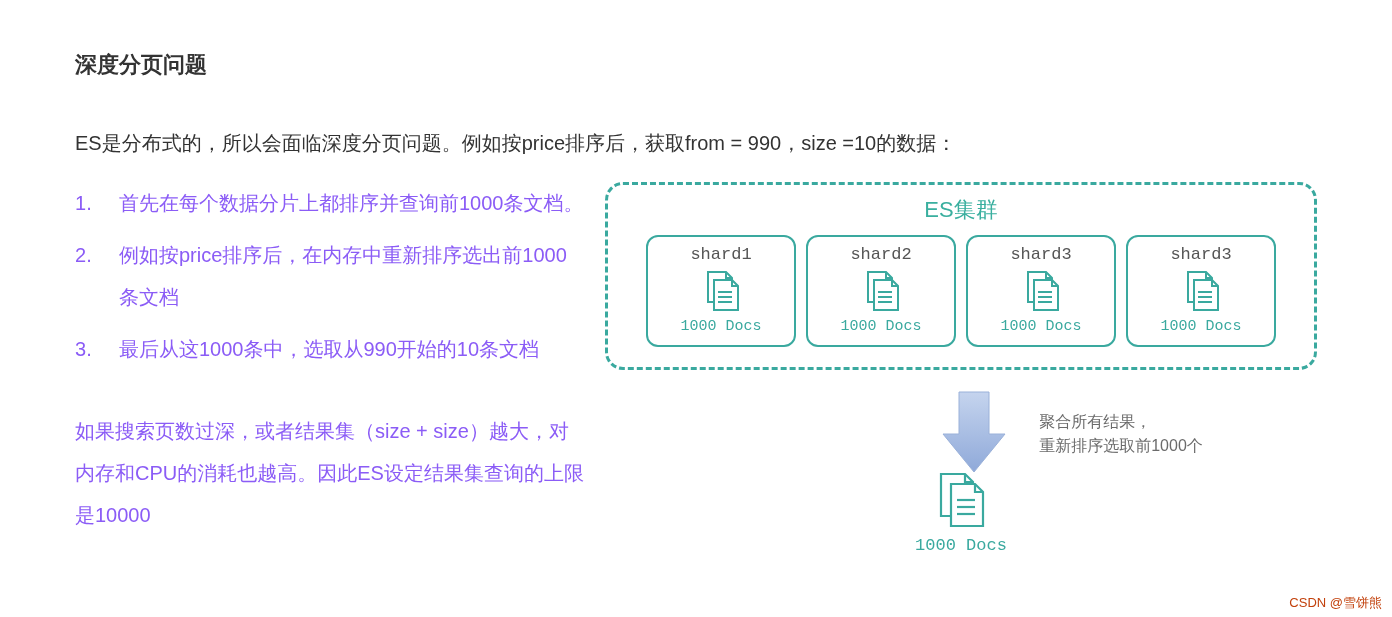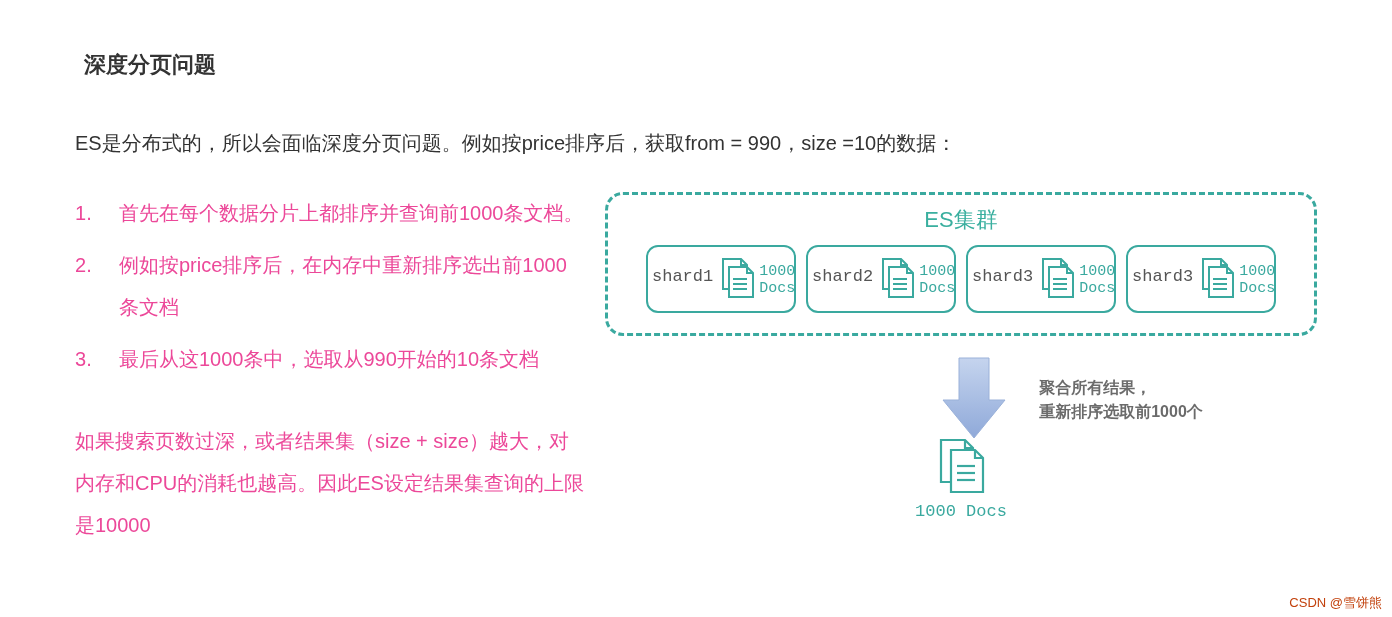--- a/index.html
+++ b/index.html
@@ -15,35 +15,34 @@
     overflow: hidden;
   }
   .page {
     padding: 50px 75px 0 75px;
   }
   .title {
     font-size: 22px;
     font-weight: bold;
     color: #333;
     margin-bottom: 50px;
-    margin-left: 9px;
   }
   .intro {
     font-size: 20px;
     color: #333;
-    margin-bottom: 35px;
+    margin-bottom: 25px;
   }
   .columns {
     display: flex;
     align-items: flex-start;
   }
   .left {
     width: 510px;
     font-size: 20px;
-    color: #ec4899;
+    color: #8b5cf6;
     line-height: 2.1;
   }
   .ol {
     counter-reset: li;
     list-style: none;
     padding: 0;
     margin: 0 0 40px 0;
   }
   .ol li {
     position: relative;
@@ -80,21 +79,21 @@
     color: #3aaf9f;
     background: transparent;
   }
   .shard {
     width: 150px;
     border: 2px solid #3aa99f;
     border-radius: 12px;
     text-align: center;
     padding: 8px 4px 10px 4px;
     display: flex;
-    flex-direction: row;
+    flex-direction: column;
     align-items: center;
   }
   .shard-name {
     font-family: "Courier New", monospace;
     font-size: 17px;
     color: #555;
     margin-bottom: 4px;
   }
   .shard-docs {
     font-family: "Courier New", monospace;
@@ -114,21 +113,20 @@
     width: 70px;
     height: 80px;
     position: relative;
   }
   .annot {
     font-size: 16px;
     color: #6b6b6b;
     margin-left: 30px;
     margin-top: 20px;
     line-height: 1.5;
-    font-weight: bold;
   }
   .result {
     display: flex;
     flex-direction: column;
     align-items: center;
     margin-top: 0;
   }
   .result-docs {
     font-family: "Courier New", monospace;
     font-size: 17px;

